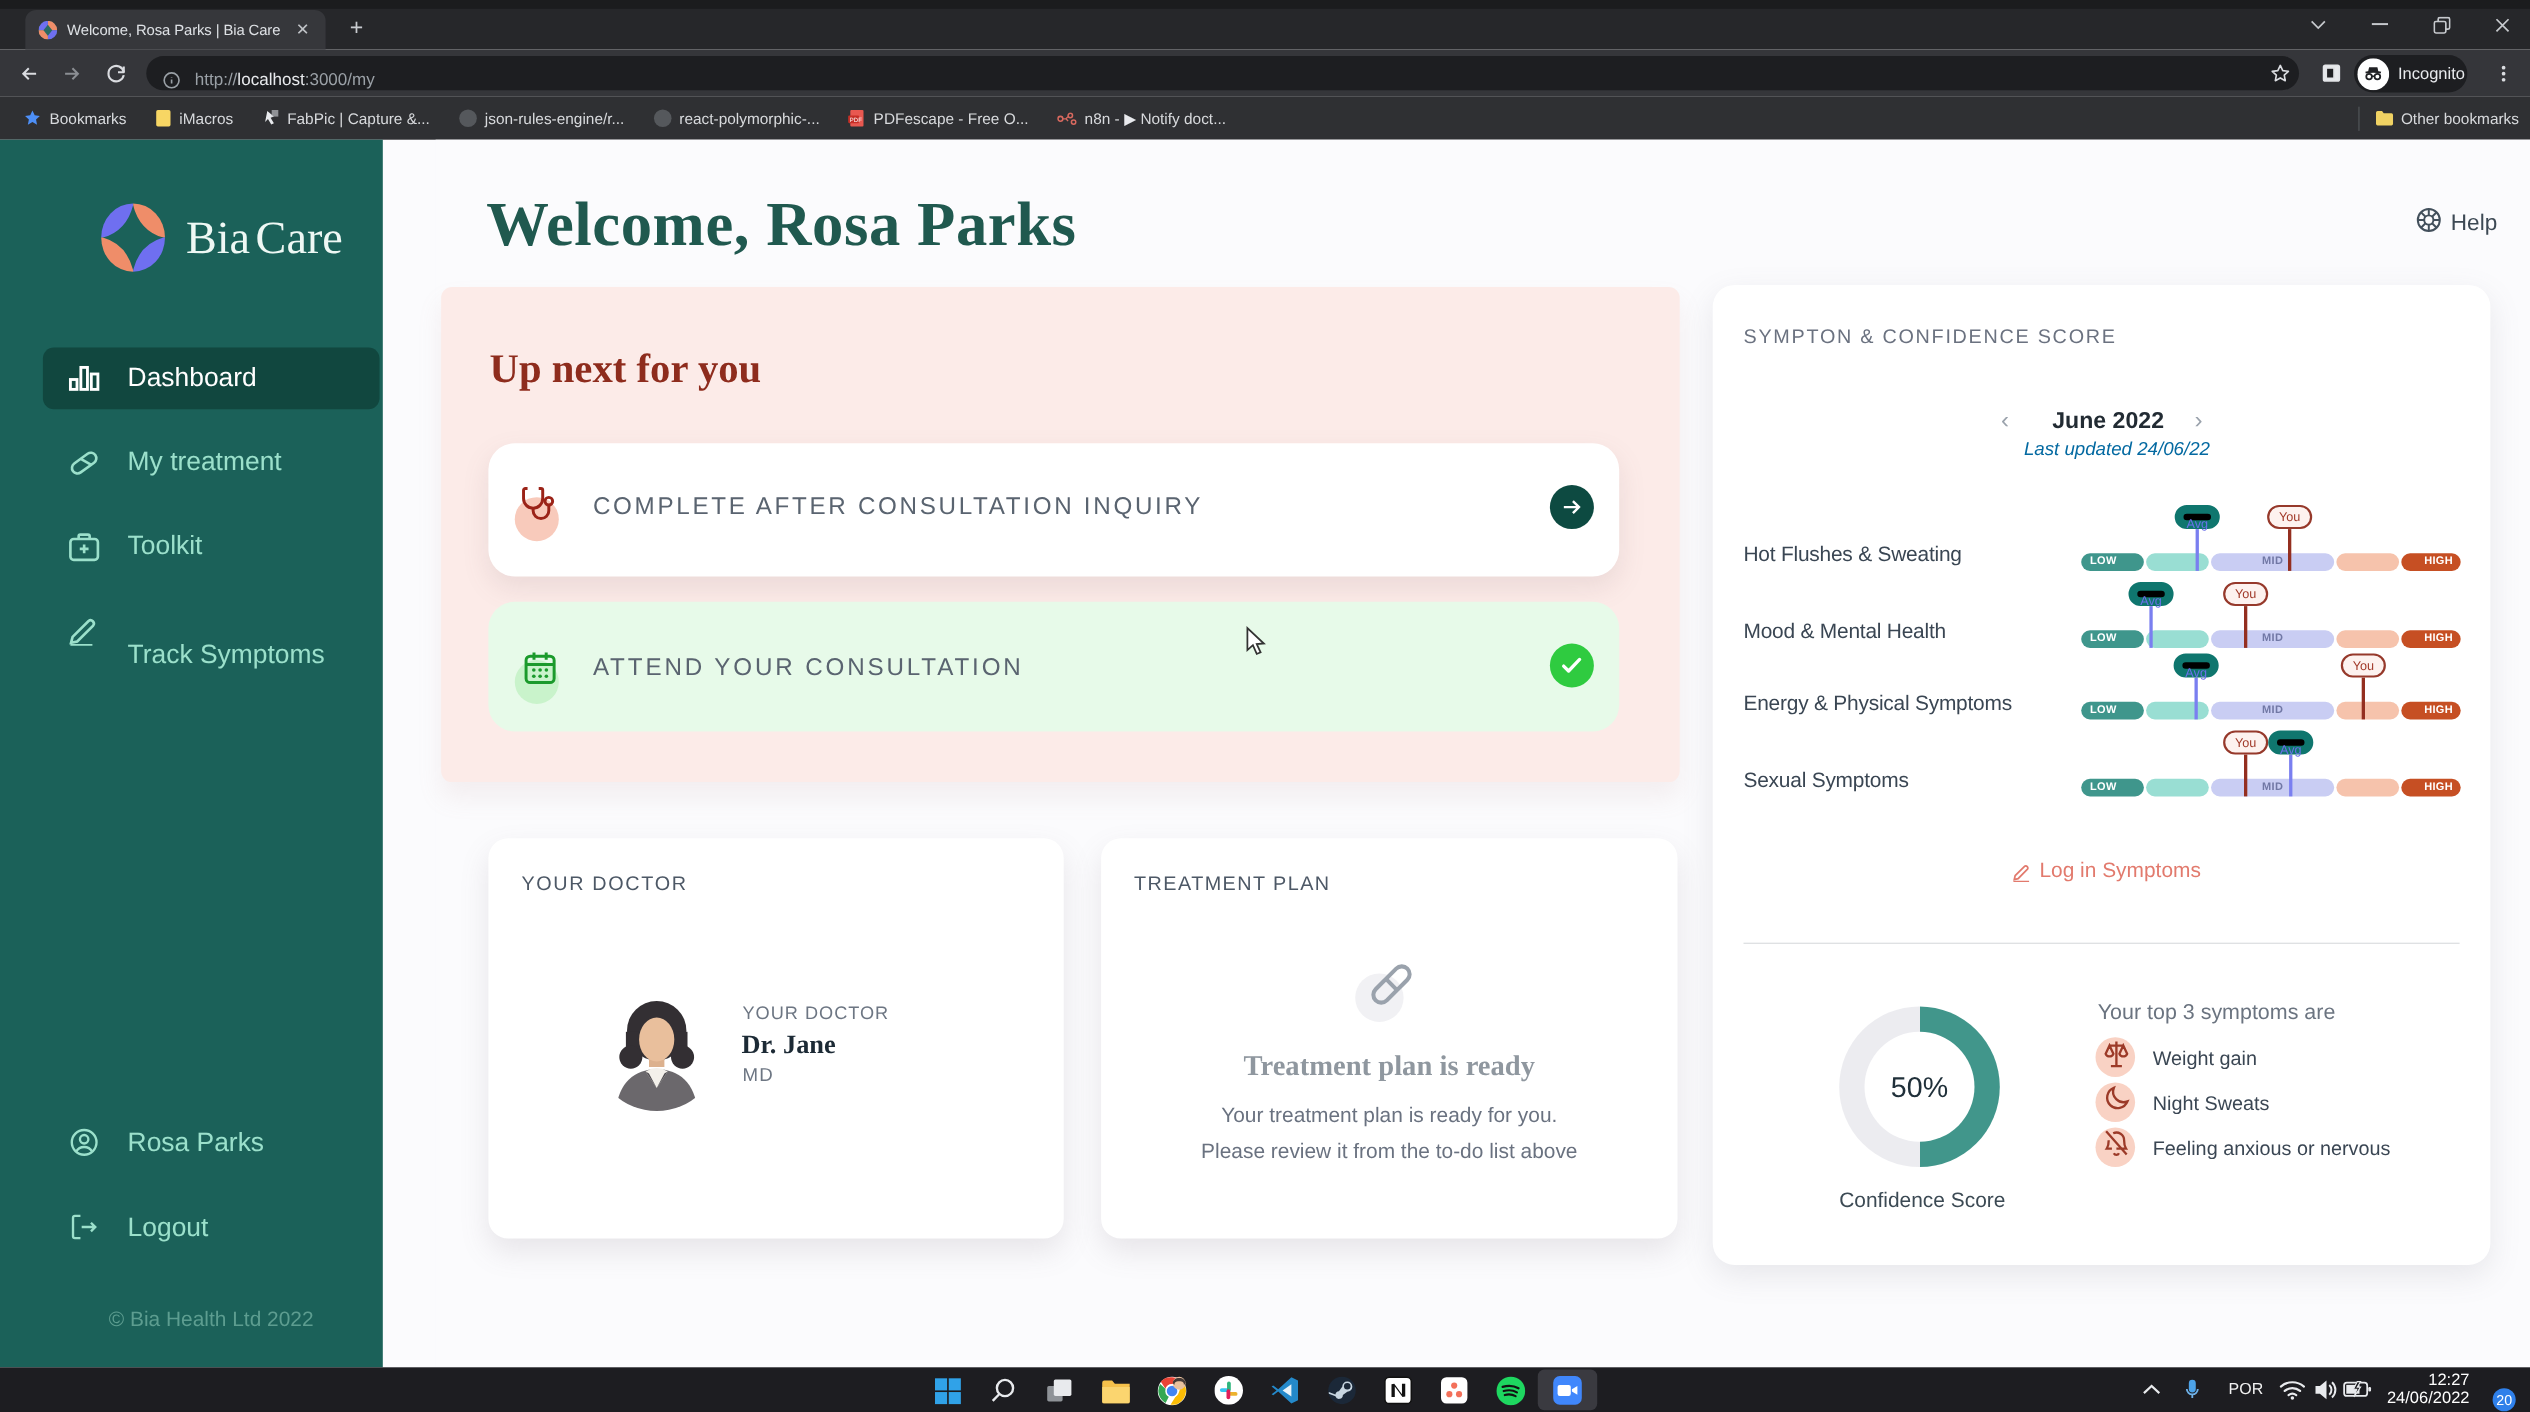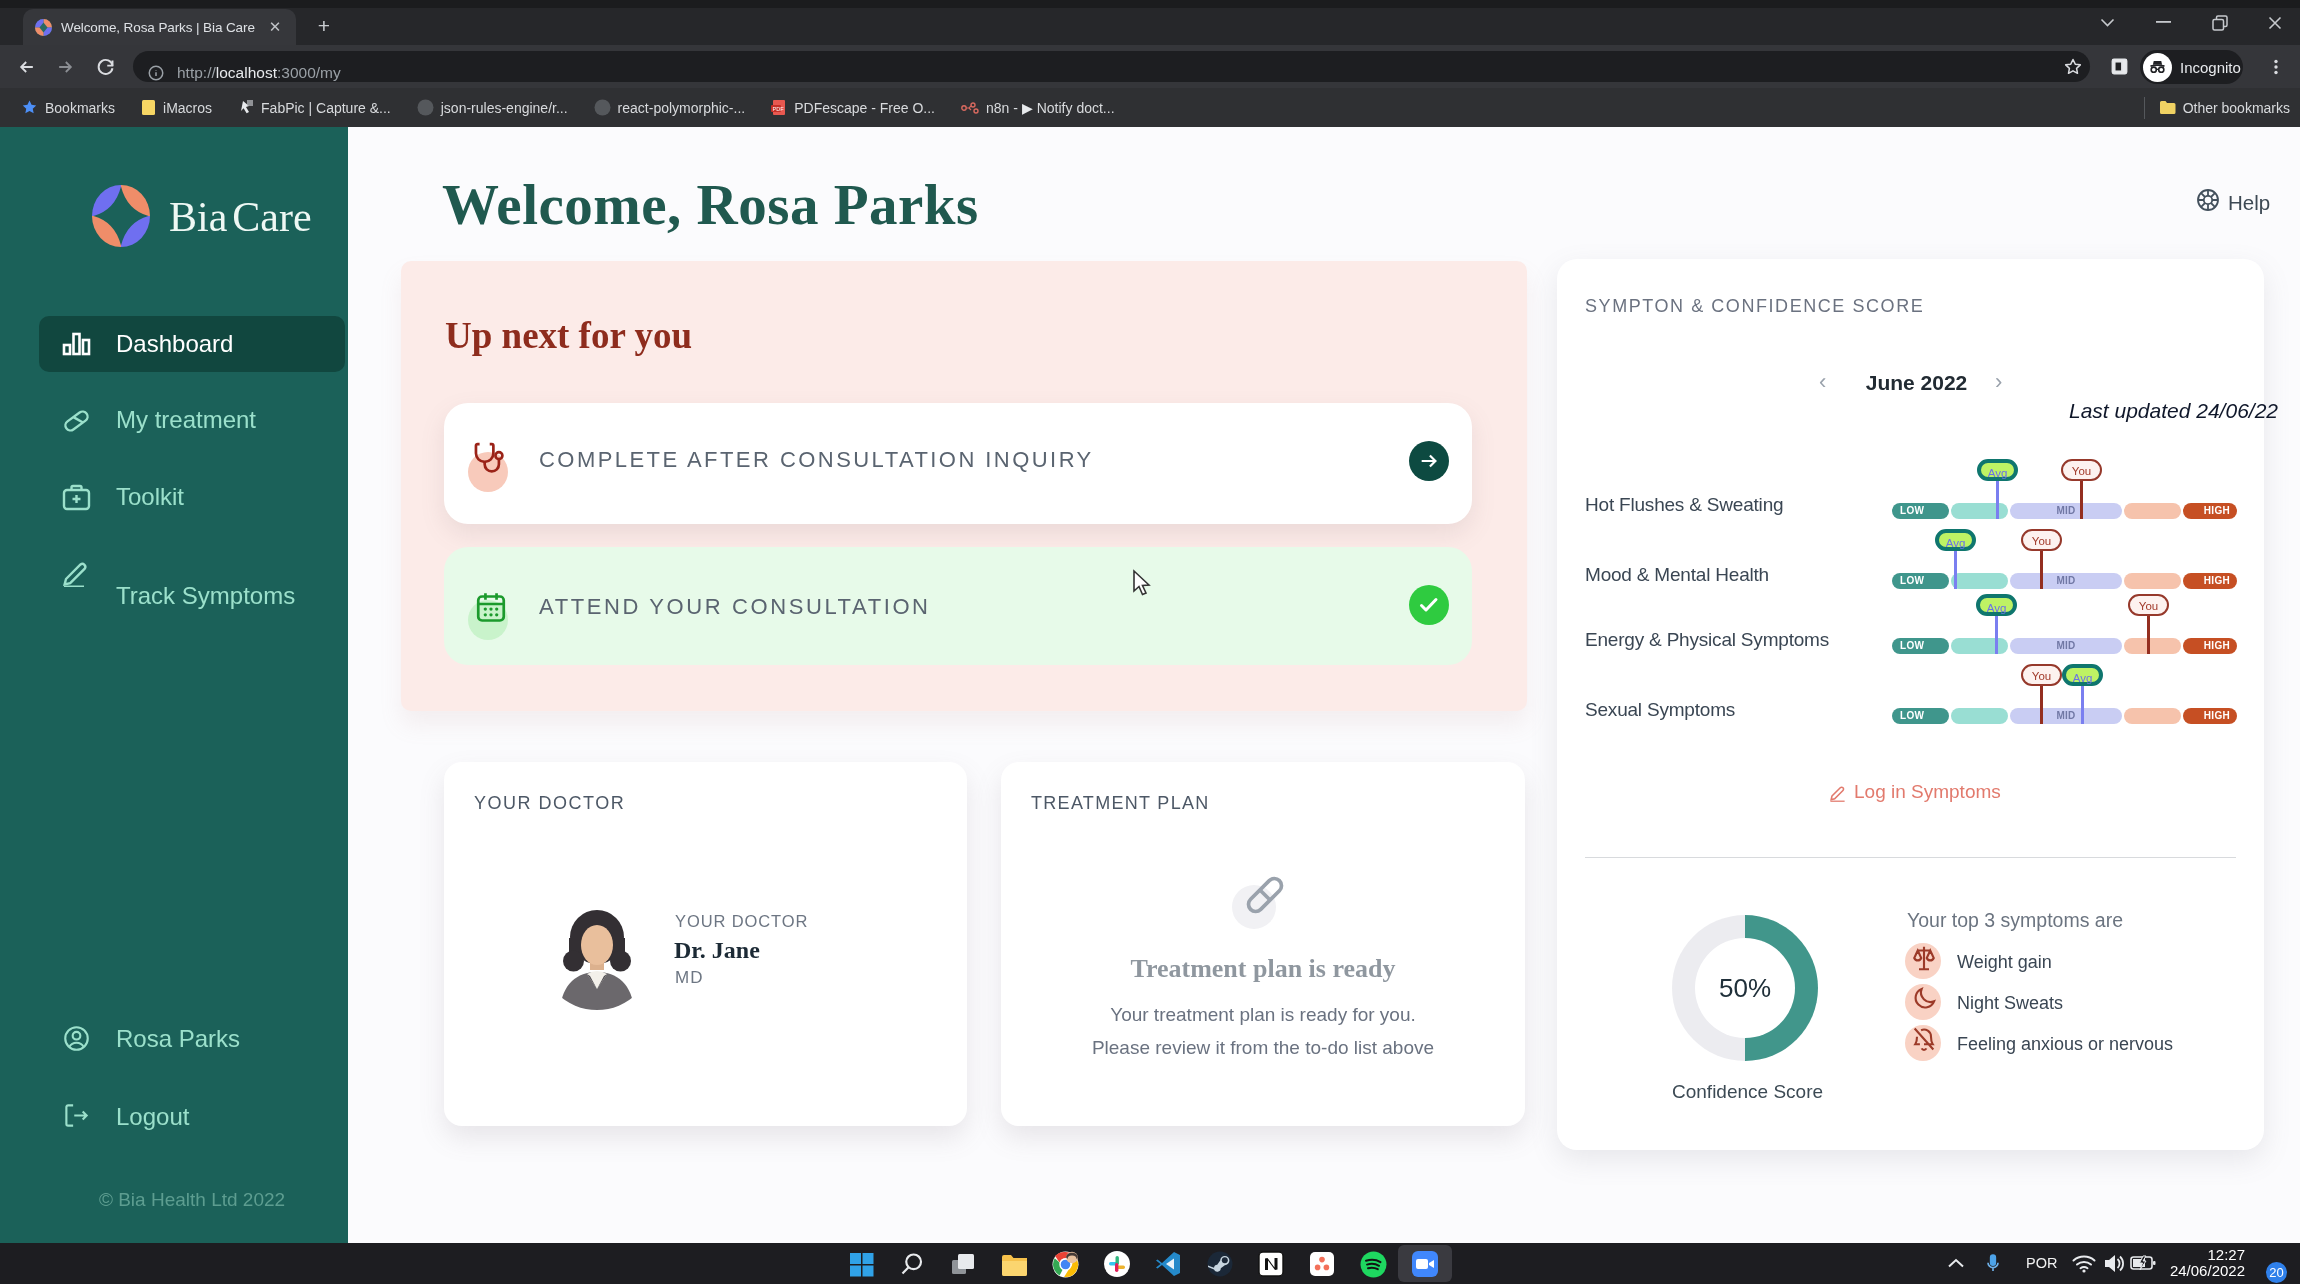--- a/index.html
+++ b/index.html
@@ -27,21 +27,21 @@
 #pinkpanel{position:absolute;left:5px;top:134px;width:1126px;height:450px;background:#fcebe8;border-radius:10px;box-shadow:0 14px 22px rgba(190,150,150,.12)}
 .card{position:absolute;background:#fff;border-radius:24px;box-shadow:0 10px 24px rgba(120,100,110,.13)}
 #sympcard{position:absolute;left:1161px;top:132px;width:707px;height:891px;background:#fff;border-radius:20px;box-shadow:0 10px 28px rgba(110,110,130,.14)}
 
 #taskbar{position:absolute;left:0;top:1243px;width:2300px;height:41px;background:#1d1d21;display:flex;align-items:center}
 .tico{position:absolute;top:1250px;width:28px;height:28px;display:flex;align-items:center;justify-content:center}
 .serif{font-family:"Liberation Serif",serif}
 .slabel{position:absolute;left:28px;font-size:19px;letter-spacing:-0.2px;color:#3a4653;font-weight:500}
 .seg{position:absolute;height:16px;border-radius:8px;font-size:10px;font-weight:bold;line-height:16px;letter-spacing:.3px}
 .pill{position:absolute;width:41px;height:22px;border-radius:11px;font-size:11.5px;text-align:center;line-height:21px;background:#fff}
-.avgp{border:4px solid #0f766e;color:#6a70e8;background:#bef264}
+.avgp{border:8px solid #0f766e;color:#6a70e8;background:#000000}
 .youp{border:2px solid #96392b;color:#a13a2a;background:#fdf2ef}
 .stem{position:absolute;width:3px;height:38px}
 .avgs{background:#7a7ff0}
 .yous{background:#942f20}
 </style></head>
 <body>
 <div id="stage">
 
   <div id="titlebar">
     <div id="topstrip"></div>
@@ -314,21 +314,21 @@
         </g>
     </svg>
     <div class="serif" style="position:absolute;left:605px;top:827px;width:524px;text-align:center;font-size:26px;font-weight:bold;color:#8f979f">Treatment plan is ready</div>
     <div style="position:absolute;left:605px;top:871px;width:524px;text-align:center;font-size:19px;color:#6a7280;line-height:33px">Your treatment plan is ready for you.<br>Please review it from the to-do list above</div>
 
     <div id="sympcard">
       <div style="position:absolute;left:28px;top:37px;font-size:18px;letter-spacing:1.56px;color:#6b7280">SYMPTON &amp; CONFIDENCE SCORE</div>
       <div style="position:absolute;left:6px;top:112px;width:707px;text-align:center;font-size:21px;font-weight:bold;color:#222b33">June 2022</div>
       <div style="position:absolute;left:262px;top:110px;font-size:22px;color:#9aa2ac">‹</div>
       <div style="position:absolute;left:438px;top:110px;font-size:22px;color:#9aa2ac">›</div>
-      <div style="position:absolute;left:14px;top:140px;width:707px;text-align:right;font-size:21px;font-style:italic;color:#0f172a">Last updated 24/06/22</div>
+      <div style="position:absolute;left:14px;top:140px;width:707px;text-align:center;font-size:17px;font-style:italic;color:#0369a1">Last updated 24/06/22</div>
       <div id="rows">
 
         <div class="slabel" style="top:235px">Hot Flushes &amp; Sweating</div>
         <div class="seg" style="left:335px;top:244px;width:57px;background:#3f968c;color:#fff;padding-left:8px">LOW</div>
         <div class="seg" style="left:394px;top:244px;width:57px;background:#99ded3"></div>
         <div class="seg" style="left:453px;top:244px;width:112px;background:#c9cdf3;color:#7178a5;text-align:center">MID</div>
         <div class="seg" style="left:567px;top:244px;width:57px;background:#f6c3ac"></div>
         <div class="seg" style="left:626px;top:244px;width:54px;background:#c64f23;color:#fff;text-align:right;padding-right:7px">HIGH</div>
         <div class="stem avgs" style="left:439px;top:222px"></div>
           <div class="pill avgp" style="left:420px;top:200px">Avg</div>

